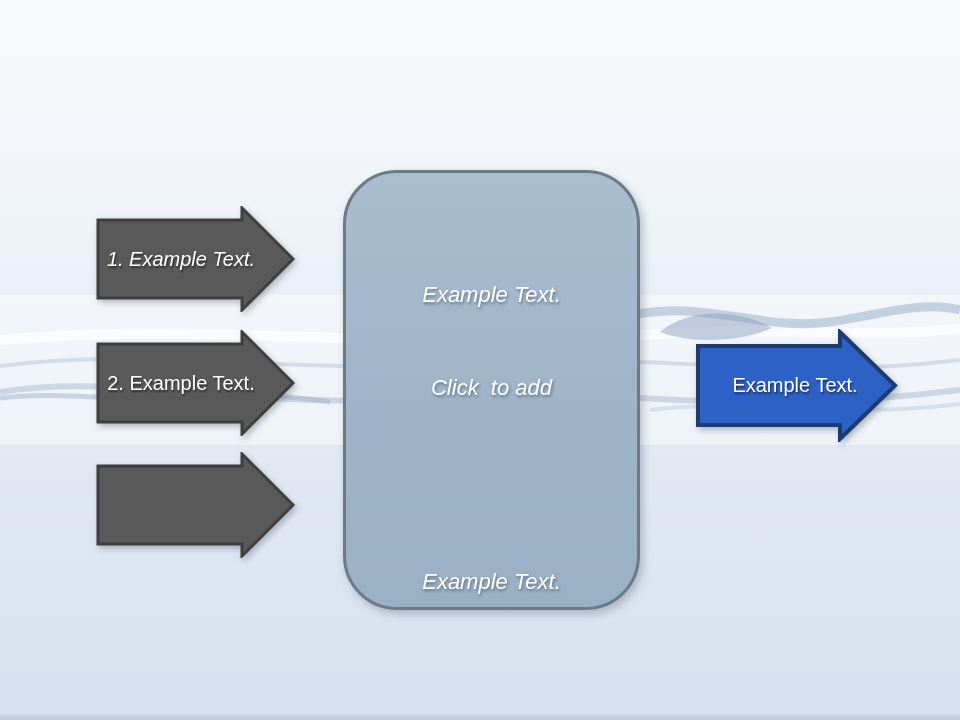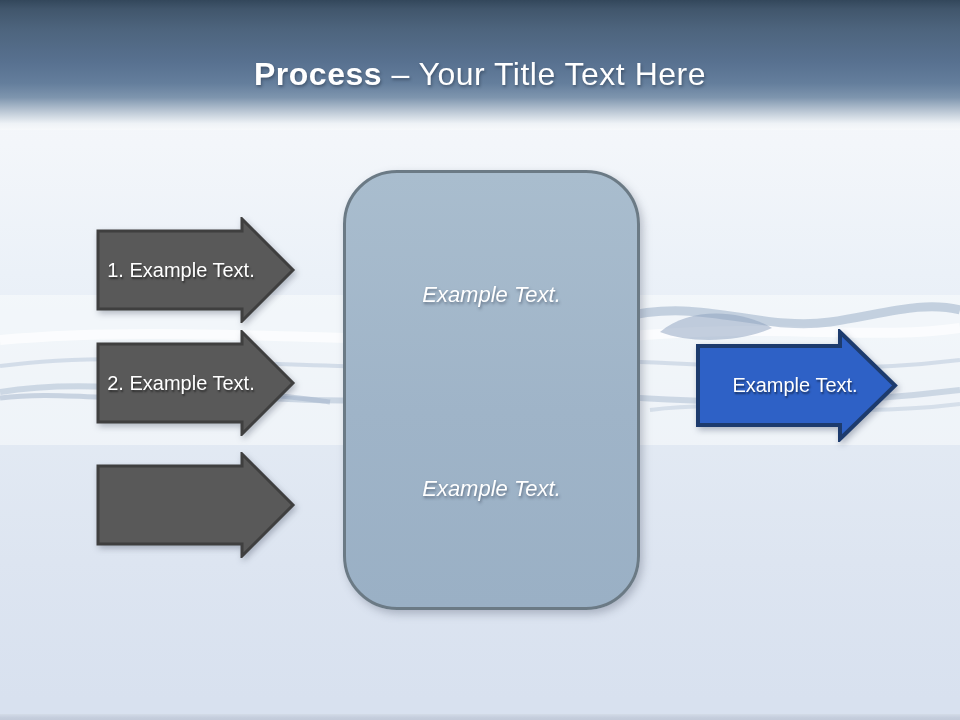--- a/index.html
+++ b/index.html
@@ -43,38 +43,33 @@
   .text-block{color:#ffffff;font-style:italic;font-size:22px;line-height:31px;
     text-align:center;white-space:pre;
     text-shadow:1px 2px 3px rgba(40,50,70,.5);}
   .text-block + .text-block{margin-top:39px;}
 </style>
 </head>
 <body>
 
 <div class="slide">
 
-  <div class="header">
-    <div class="title">
-      <span class="bold">Process</span><span> – Your Title Text Here</span>
-    </div>
-  </div>
 
   <svg class="water" viewBox="0 0 960 210">
     <rect x="0" y="25" width="960" height="150" fill="#fbfdfe" opacity="0.5"></rect>
     <path d="M 0 70 C 200 52 420 82 660 64 C 790 55 880 70 960 58" stroke="#ffffff" stroke-width="10" fill="none" opacity="0.7"></path>
     <path d="M 620 48 C 700 26 760 62 830 52 C 880 45 922 30 960 40" stroke="#9db0c8" stroke-width="9" fill="none" opacity="0.55"></path>
     <path d="M 660 62 C 690 36 742 40 772 58 C 742 72 690 74 660 62" fill="#8ba0bd" opacity="0.5"></path>
     <path d="M 0 96 C 150 76 300 106 480 93 C 640 81 780 112 960 90" stroke="#c3d0e0" stroke-width="4" fill="none" opacity="0.65"></path>
     <path d="M 0 122 C 120 102 260 142 420 127 C 600 110 700 152 960 120" stroke="#aebfd4" stroke-width="6" fill="none" opacity="0.55"></path>
     <path d="M 0 128 C 60 120 130 134 210 126 C 260 121 300 128 330 132" stroke="#9fb2c9" stroke-width="5" fill="none" opacity="0.5"></path>
     <path d="M 650 140 C 740 128 830 150 960 134" stroke="#bccadb" stroke-width="4" fill="none" opacity="0.5"></path>
   </svg>
 
-  <div class="arrow" style="left:96px;top:217px;">
+  <div class="arrow" style="left:96px;top:206px;font-style:italic;">
     <svg width="200" height="106" viewBox="0 0 200 106">
       <polygon points="2,14 146,14 146,2 197,53 146,104 146,92 2,92" fill="#595959" stroke="#3f3f3f" stroke-width="3" stroke-linejoin="miter"></polygon>
     </svg>
     <div class="lbl">1. Example Text.</div>
   </div>
 
   <div class="arrow" style="left:96px;top:330px;">
     <svg width="200" height="106" viewBox="0 0 200 106">
       <polygon points="2,14 146,14 146,2 197,53 146,104 146,92 2,92" fill="#595959" stroke="#3f3f3f" stroke-width="3" stroke-linejoin="miter"></polygon>
     </svg>
@@ -83,20 +78,21 @@
 
   <div class="arrow" style="left:96px;top:452px;">
     <svg width="200" height="106" viewBox="0 0 200 106">
       <polygon points="2,14 146,14 146,2 197,53 146,104 146,92 2,92" fill="#595959" stroke="#3f3f3f" stroke-width="3" stroke-linejoin="miter"></polygon>
     </svg>
   </div>
 
   <div class="center-box">
     <div class="text-block">
       <div>Example Text.</div>
+      <div>Click  to add</div>
     </div>
     <div class="text-block">
       <div>Example Text.</div>
       
       
     </div>
 
   </div>
 
   <div class="blue-arrow">

